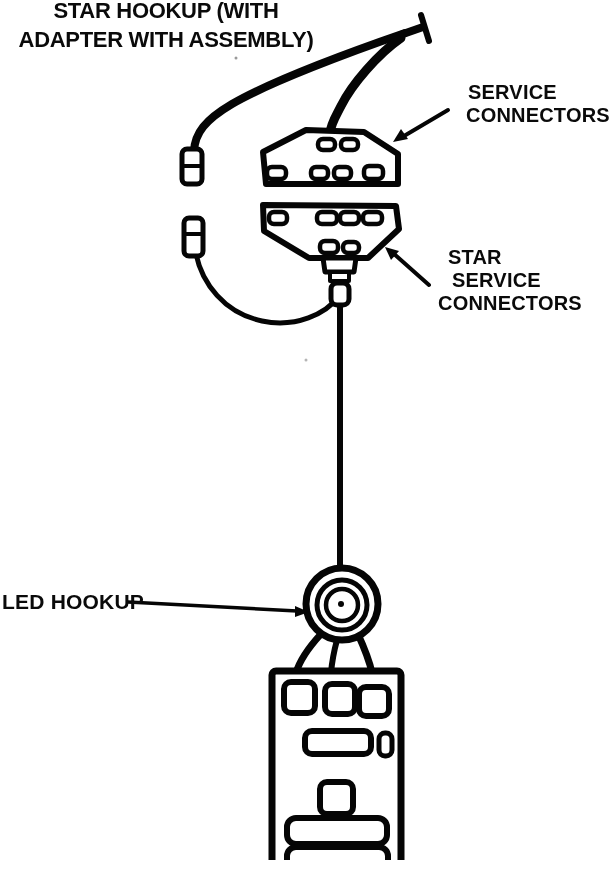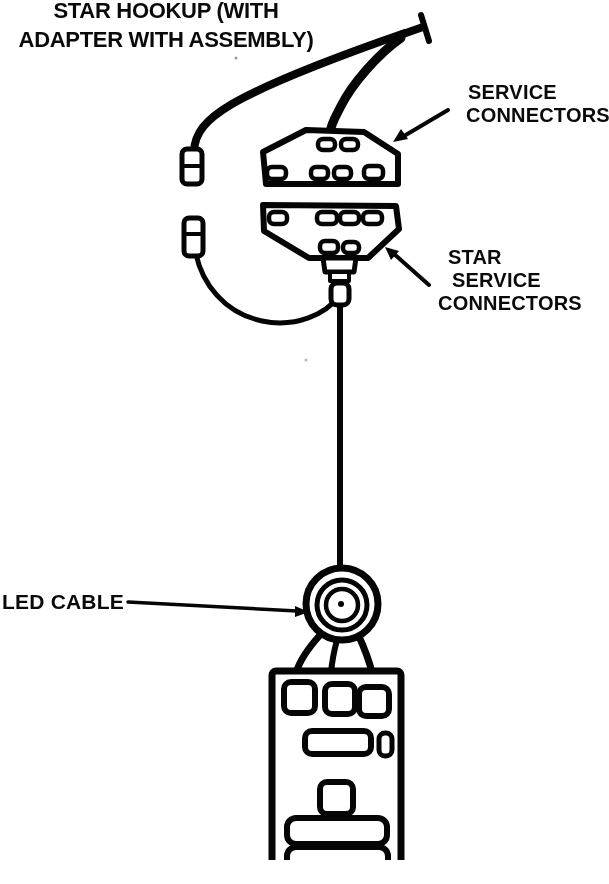--- a/index.html
+++ b/index.html
@@ -149,15 +149,15 @@
     <div>SERVICE</div>
     <div>CONNECTORS</div>
   </div>
 
   <div class="label callout callout-star">
     <div>STAR</div>
     <div>SERVICE</div>
     <div>CONNECTORS</div>
   </div>
 
-  <div class="label callout callout-led">LED CABLE</div>
+  <div class="label callout callout-led">LED HOOKUP</div>
 
 </div>
 
 </body></html>

